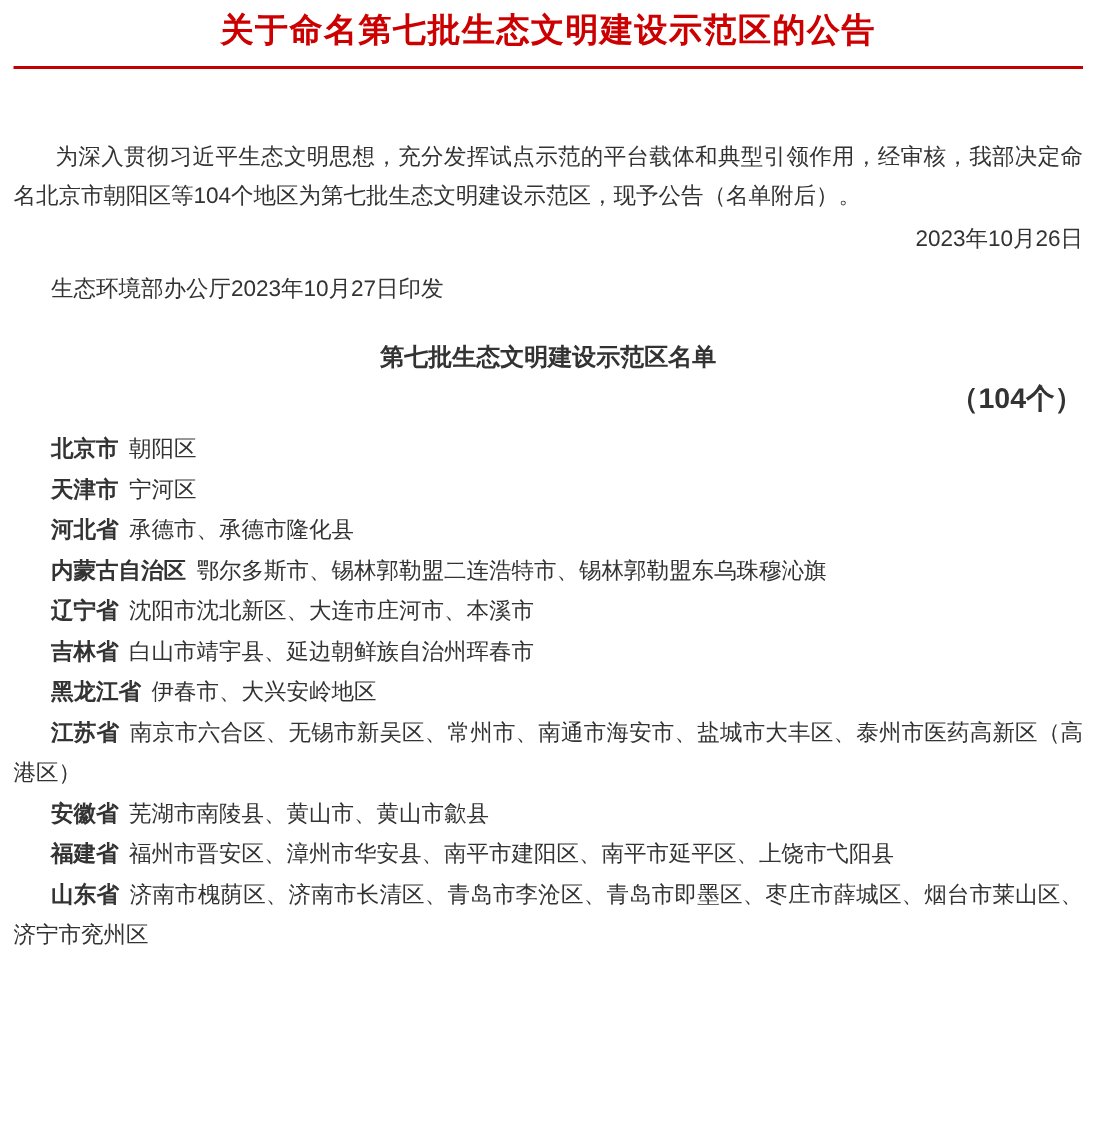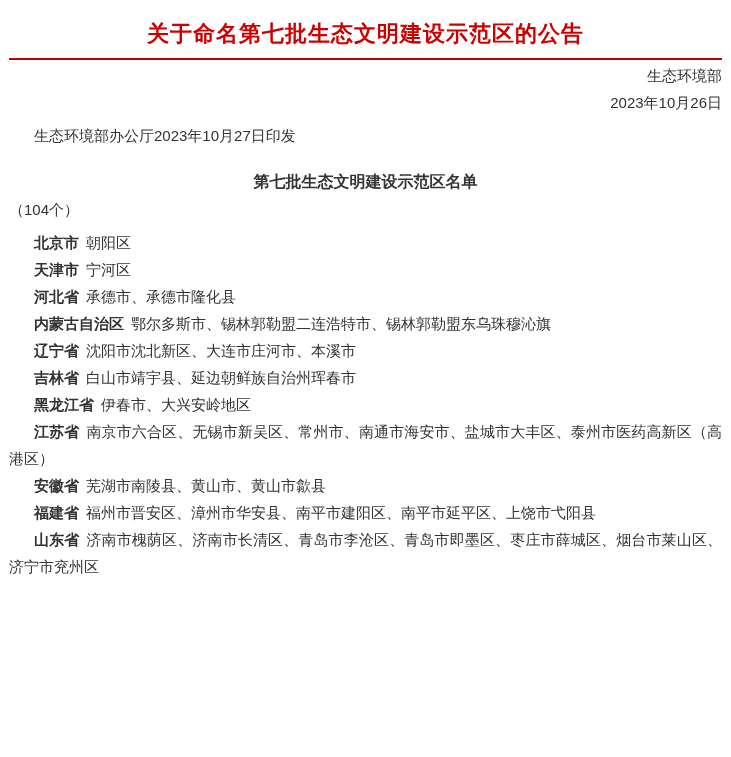--- a/index.html
+++ b/index.html
@@ -8,21 +8,21 @@
     height: 757px;
     background: #ffffff;
     overflow: hidden;
     color: #333333;
     font-family: "Liberation Sans", "DejaVu Sans", sans-serif;
     font-size: 15px;
   }
   .page { padding: 0 9px; }
 
   .doc-title {
-    margin: 20px 0 0 0;
+    margin: 6px 0 0 0;
     text-align: center;
     color: #cc0000;
     font-size: 22px;
     font-weight: bold;
     letter-spacing: 1px;
     line-height: 28px;
   }
   .divider {
     border: none;
     border-top: 2px solid #c30000;
@@ -51,23 +51,23 @@
 
   .list-title {
     margin: 26px 0 0 0;
     text-align: center;
     font-weight: bold;
     font-size: 16px;
     line-height: 20px;
   }
   .list-count {
     margin: 8px 0 0 0;
-    text-align: left;
-    font-weight: normal;
-    font-size: 15px;
+    text-align: right;
+    font-weight: bold;
+    font-size: 19px;
     line-height: 20px;
   }
 
   .province-list { margin: 9px 0 0 0; }
   .entry {
     margin: 0;
     line-height: 27px;
     text-indent: 25px;
     text-align: justify;
   }
@@ -75,23 +75,23 @@
 </style>
 </head>
 <body>
 
 <div class="page">
 
   <h1 class="doc-title">关于命名第七批生态文明建设示范区的公告</h1>
 
   <hr class="divider">
 
+  <p class="intro">为深入贯彻习近平生态文明思想，充分发挥试点示范的平台载体和典型引领作用，经审核，我部决定命名北京市朝阳区等104个地区为第七批生态文明建设示范区，现予公告（名单附后）。</p>
 
   <div class="sig-block">
-    <p>生态环境部</p>
     <p>2023年10月26日</p>
   </div>
 
   <p class="print-line">生态环境部办公厅2023年10月27日印发</p>
 
   <h2 class="list-title">第七批生态文明建设示范区名单</h2>
 
   <p class="list-count">（104个）</p>
 
   <div class="province-list">

